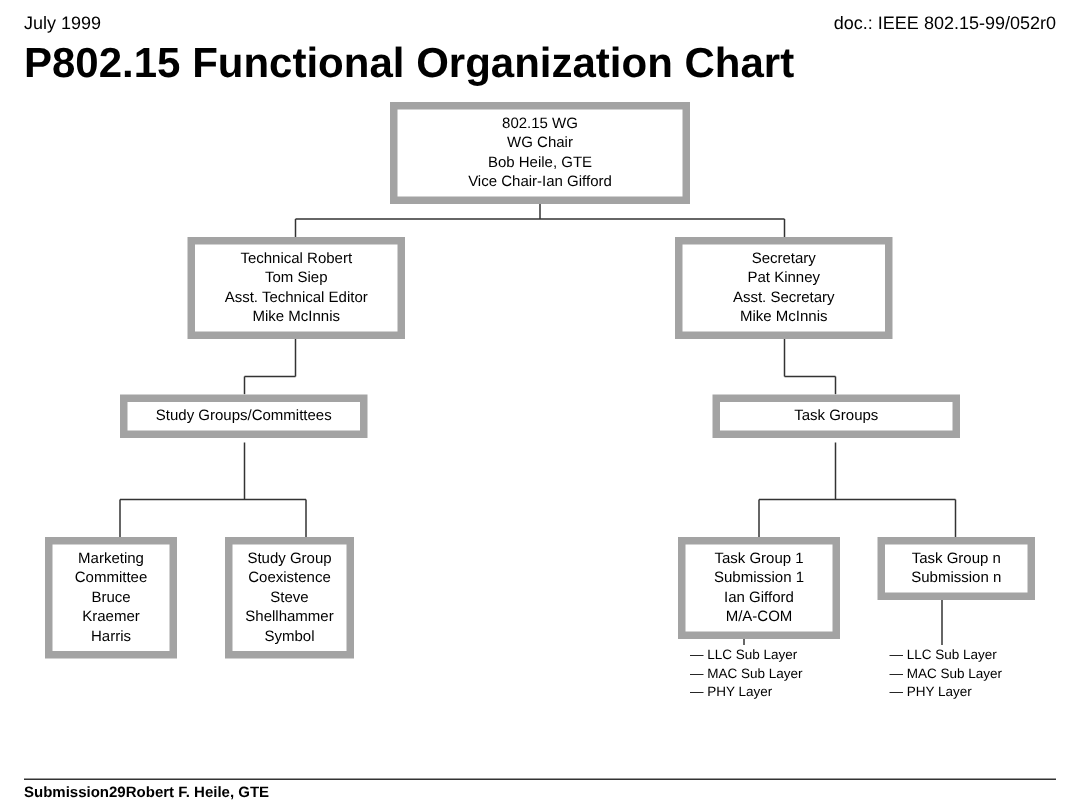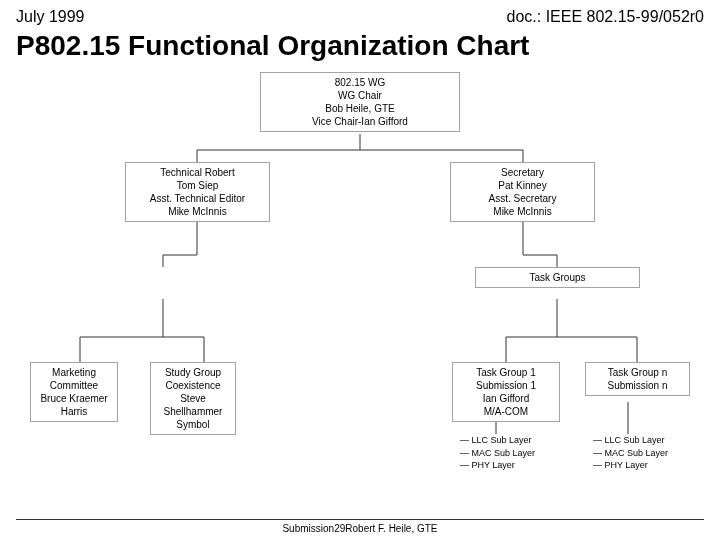--- a/index.html
+++ b/index.html
@@ -13,30 +13,30 @@
     }
     .page {
       width: 720px;
       height: 540px;
       padding: 8px 16px;
       position: relative;
     }
     .header-row {
       display: flex;
       justify-content: space-between;
-      font-size: 16px;
+      font-size: 12px;
       margin-bottom: 4px;
     }
     .main-title {
       font-size: 28px;
       font-weight: bold;
       margin-bottom: 10px;
     }
     .box {
-      border: 1px solid #a3a3a3;
+      border: 5px solid #a3a3a3;
       padding: 3px 6px;
       text-align: center;
       background: #fff;
       line-height: 1.3;
       font-size: 10px;
     }
     
     .org-container {
       position: relative;
       width: 680px;
@@ -130,24 +130,25 @@
       width: 100%;
       height: 100%;
       pointer-events: none;
     }
     .footer-row {
       position: absolute;
       bottom: 6px;
       left: 16px;
       right: 16px;
       display: flex;
-      justify-content: center;
+      justify-content: flex-start;
       font-size: 10px;
       border-top: 1px solid #333;
       padding-top: 3px;
+      font-weight: bold;
     }
   </style>
 </head>
 <body>
 
 <div class="page">
   <div class="header-row">
     <span>July 1999</span>
     <span>doc.: IEEE 802.15-99/052r0</span>
   </div>
@@ -202,20 +203,23 @@
       <span>Mike McInnis</span>
     </div>
 
     <div class="box node-sec">
       <span>Secretary</span><br>
       <span>Pat Kinney</span><br>
       <span>Asst. Secretary</span><br>
       <span>Mike McInnis</span>
     </div>
 
+    <div class="box node-sg">
+      <span>Study Groups/Committees</span>
+    </div>
 
     <div class="box node-tg">
       <span>Task Groups</span>
     </div>
 
     <div class="box node-mkt">
       <span>Marketing</span><br>
       <span>Committee</span><br>
       <span>Bruce Kraemer</span><br>
       <span>Harris</span>

